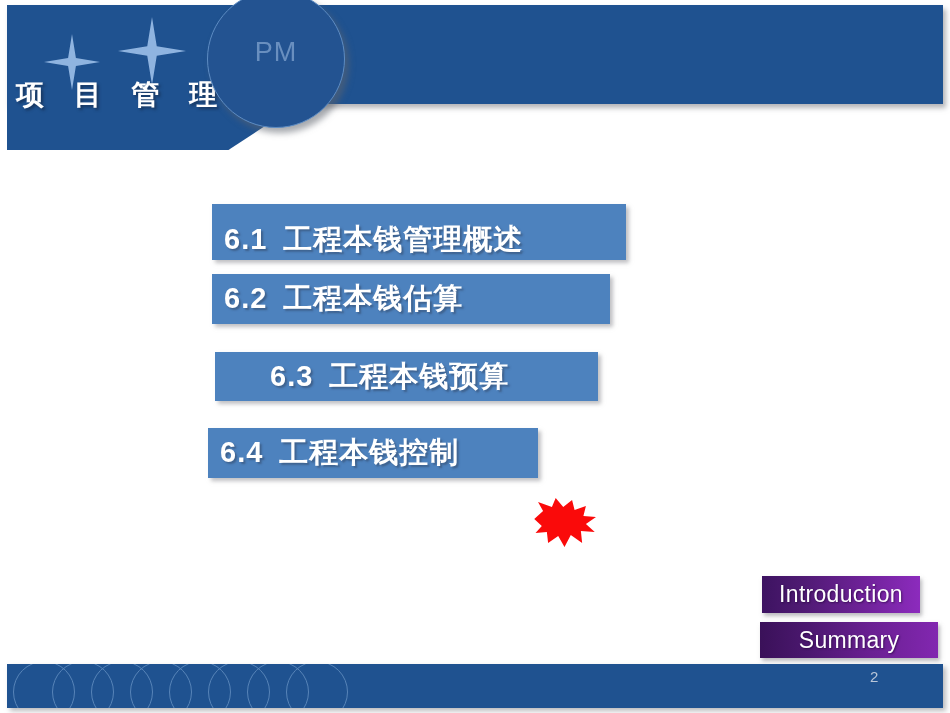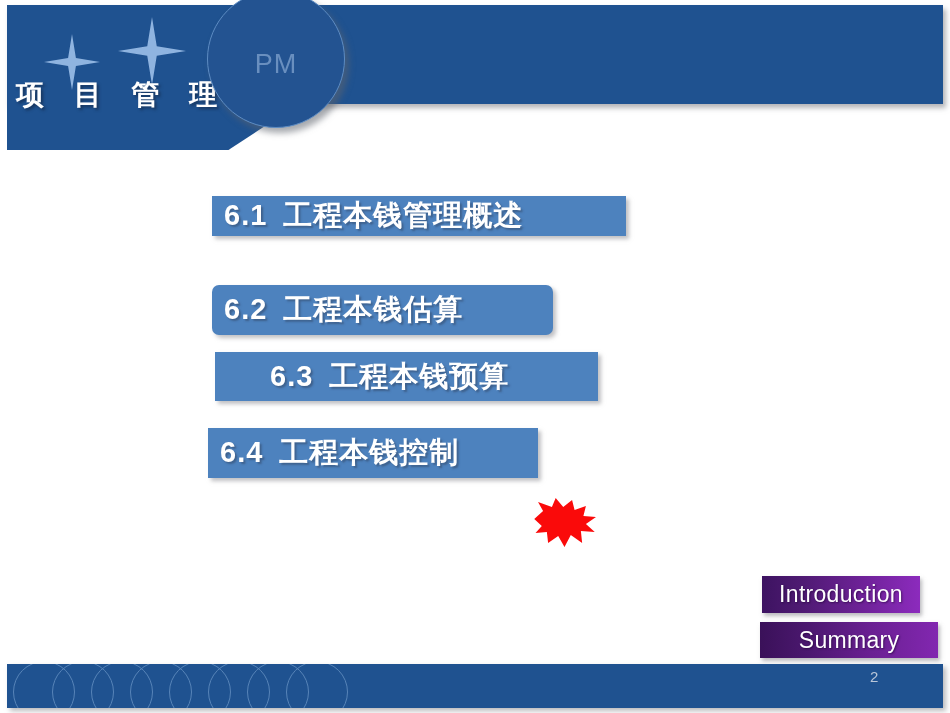--- a/index.html
+++ b/index.html
@@ -95,21 +95,21 @@
     width: 136px;
     height: 136px;
     border-radius: 50%;
     background: #235391;
     border: 1px solid #5d8cc3;
     box-shadow: 4px 5px 6px rgba(95,100,110,0.55);
   }
   .pm-text {
     position: absolute;
     left: 0; right: 0;
-    top: 58px;
+    top: 46px;
     text-align: center;
     font-size: 27px;
     font-weight: 400;
     color: #698fbf;
     letter-spacing: 1px;
   }
 
   
   .agenda-item {
     position: absolute;
@@ -122,22 +122,22 @@
     font-size: 29px;
     font-weight: 700;
     color: #ffffff;
     letter-spacing: 1px;
     white-space: nowrap;
     text-shadow: 2px 2px 2px rgba(50,70,100,0.55);
     padding-left: 12px;
   }
   .agenda-num { margin-right: 16px; }
 
-  #item-0 { left: 212px; top: 196px; width: 414px; height: 40px; align-items: flex-end; }
-  #item-1 { left: 212px; top: 285px; width: 341px; height: 50px; border-radius: 7px; }
+  #item-0 { left: 212px; top: 204px; width: 414px; height: 56px; align-items: flex-end; }
+  #item-1 { left: 212px; top: 274px; width: 398px; height: 50px; }
   #item-2 { left: 215px; top: 352px; width: 340px; height: 49px; padding-left: 43px; }
   #item-3 { left: 208px; top: 428px; width: 330px; height: 50px; }
   #item-4 { left: 209px; top: 501px; width: 330px; height: 50px; }
 
   
   .explosion {
     position: absolute;
     left: 533px;
     top: 497px;
     width: 63px;

